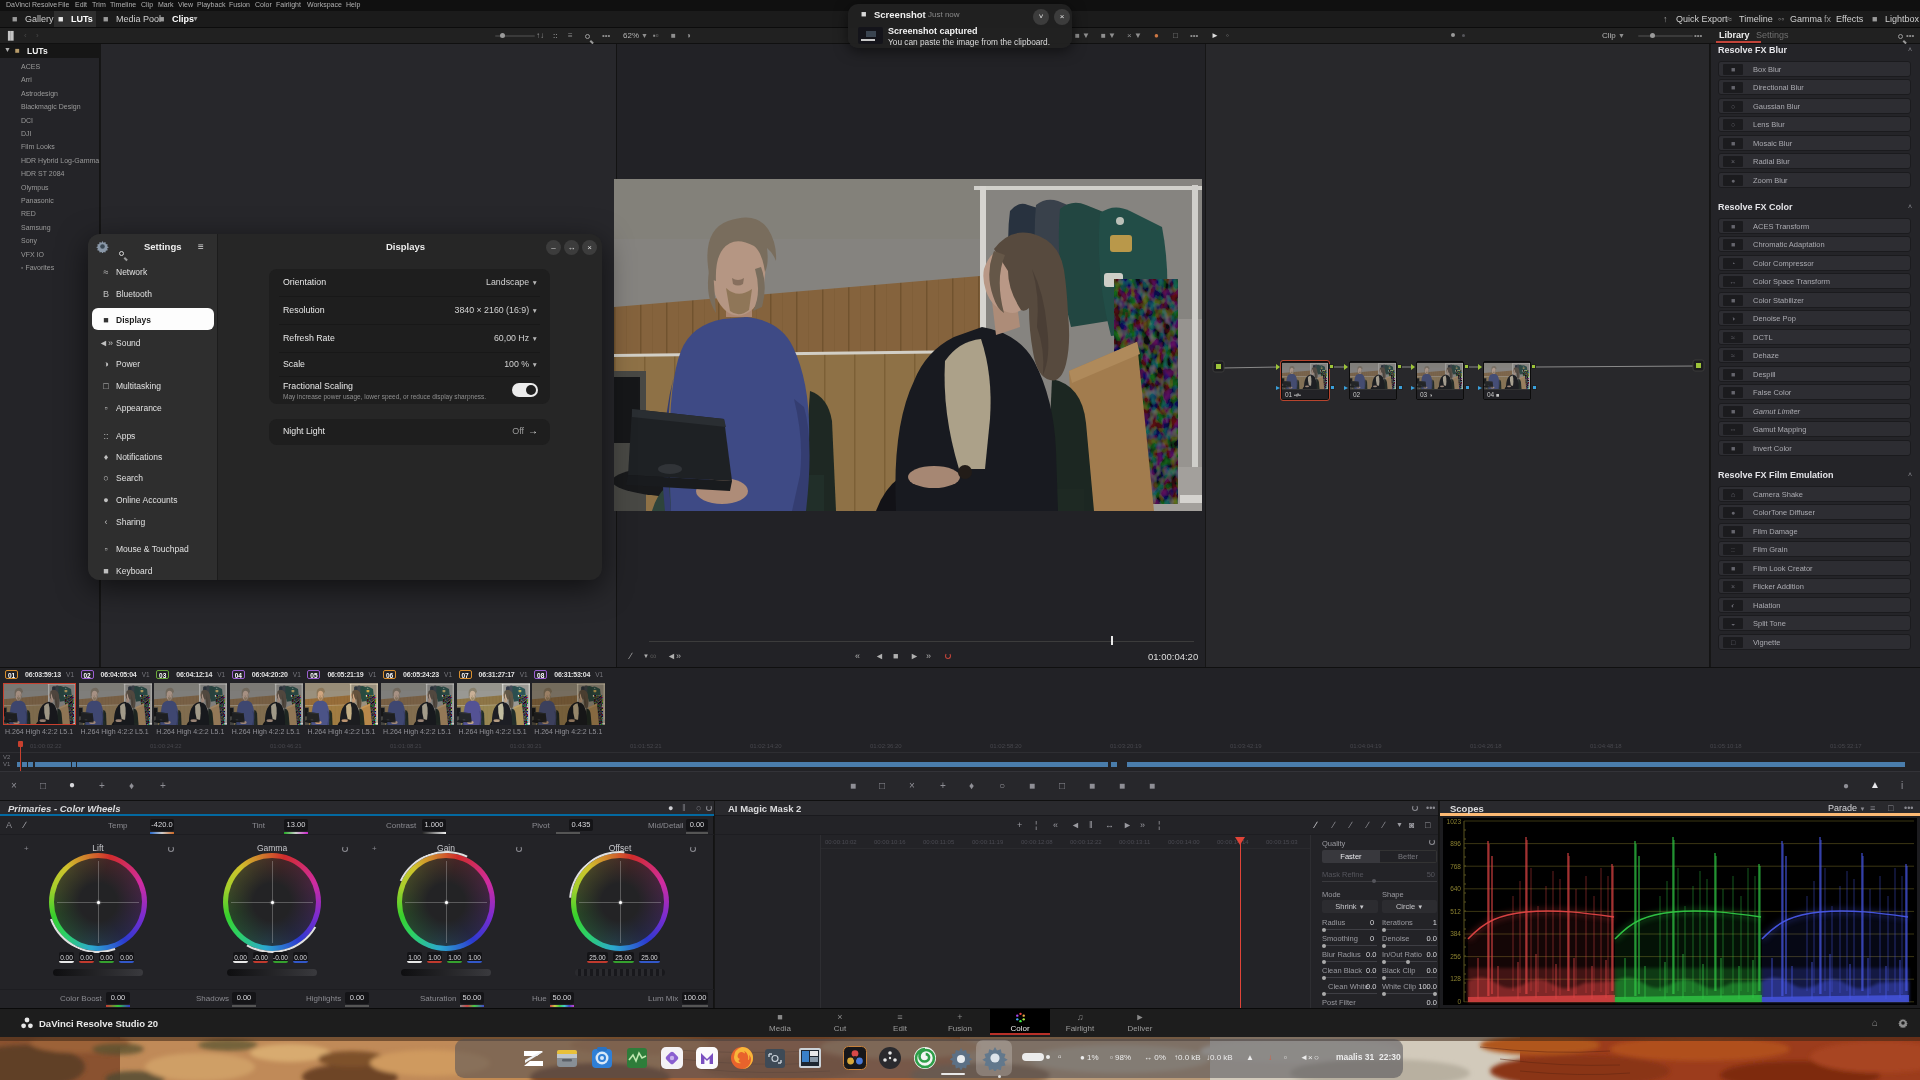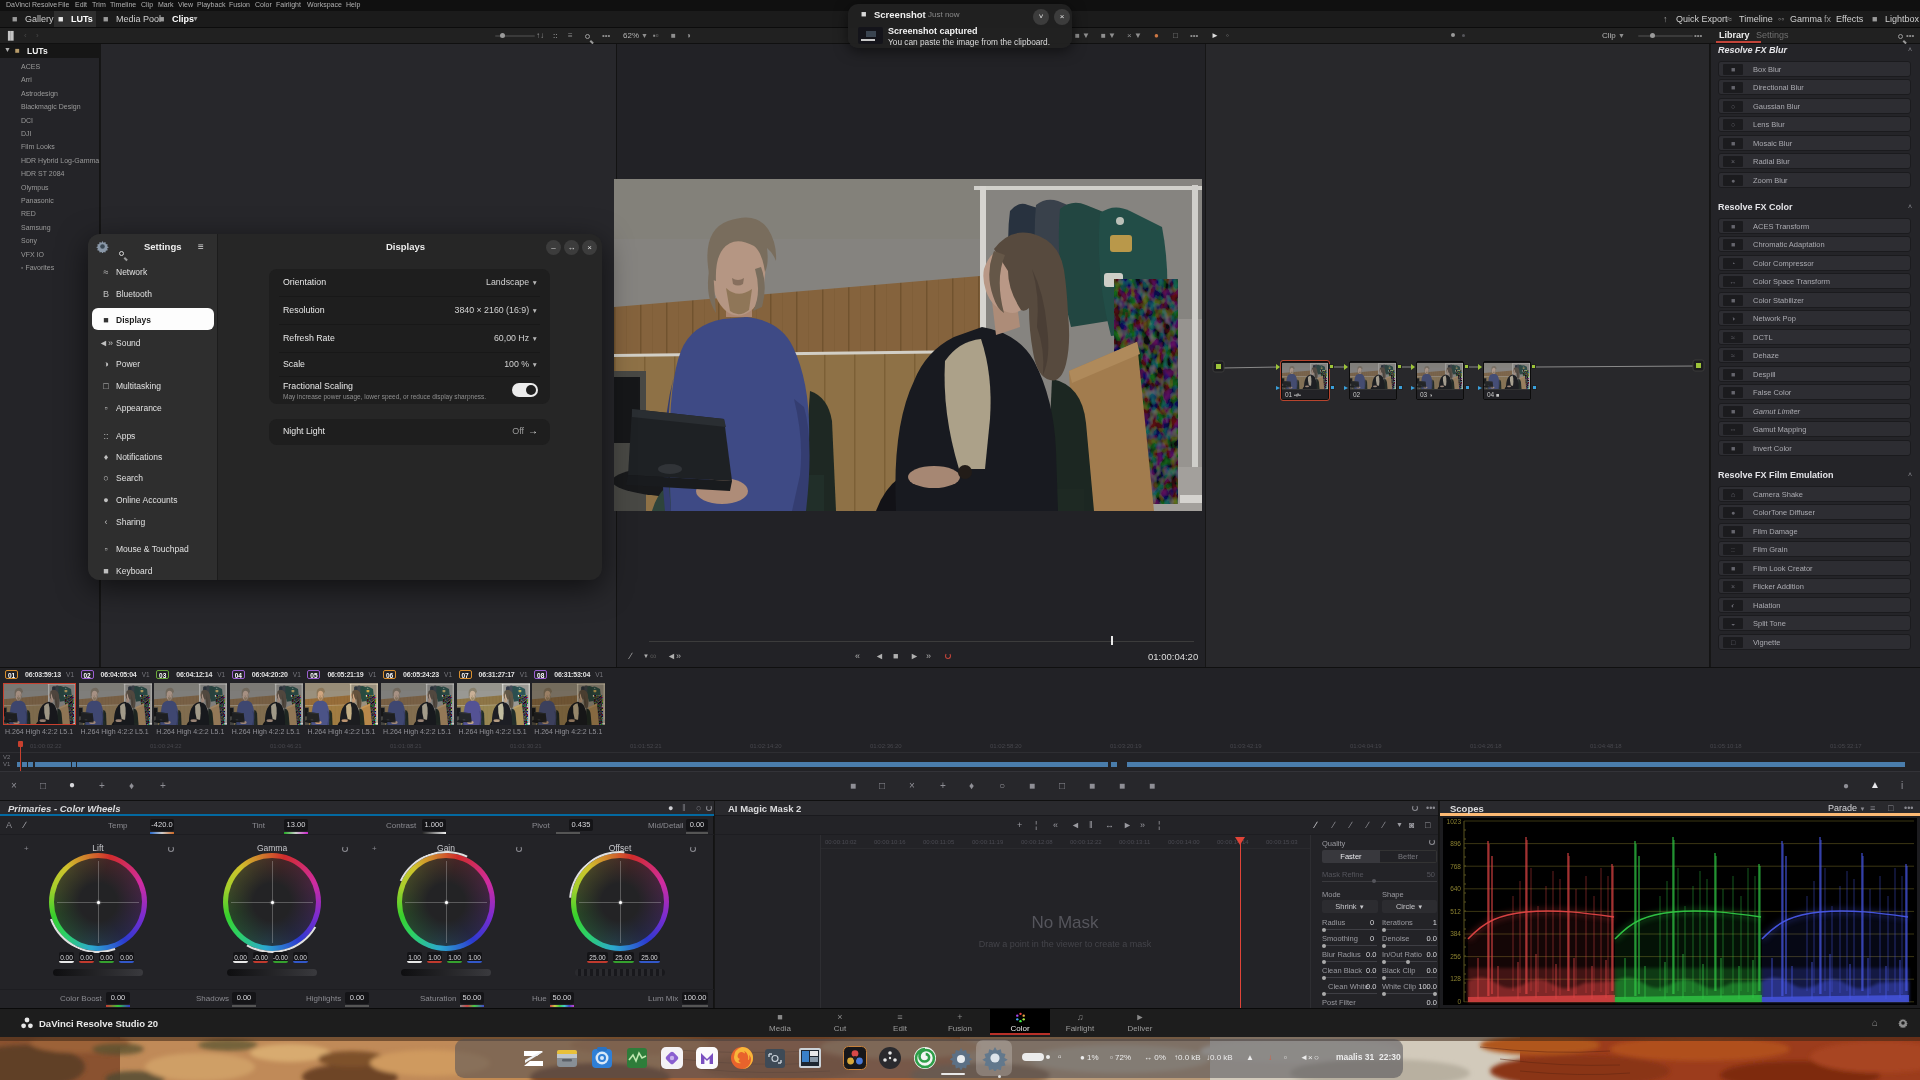--- a/index.html
+++ b/index.html
@@ -297,21 +297,21 @@
       <div class="abs bin" style="left:138px;top:342px;"></div>
       <div class="abs bin" style="left:205px;top:342px;"></div>
       <div class="abs bin" style="left:272px;top:342px;"></div>
 <div class="abs bout" style="left:124px;top:341px;"></div>
       <div class="abs bout" style="left:192px;top:341px;"></div>
       <div class="abs bout" style="left:259px;top:341px;"></div>
       <div class="abs bout" style="left:326px;top:341px;"></div>
 </div>
 
 <div class="abs" id="library" style="left:1711px;top:44px;width:209px;height:623px;background:#242428;overflow:hidden;">
-<div class="libhead" style="top:1px;font-style:italic;">Resolve FX Blur</div>
+<div class="libhead" style="top:1px;">Resolve FX Blur</div>
       <div class="libcar" style="top:2px;">˄</div>
 <div class="librow" style="top:17px;">
         <div class="lth">■</div>
         <div class="ltx">Box Blur</div>
       </div>
 <div class="librow" style="top:35px;">
         <div class="lth">■</div>
         <div class="ltx">Directional Blur</div>
       </div>
 <div class="librow" style="top:54px;">
@@ -351,21 +351,21 @@
 <div class="librow" style="top:229px;">
         <div class="lth">↔</div>
         <div class="ltx">Color Space Transform</div>
       </div>
 <div class="librow" style="top:248px;">
         <div class="lth">■</div>
         <div class="ltx">Color Stabilizer</div>
       </div>
 <div class="librow" style="top:266px;">
         <div class="lth">◑</div>
-        <div class="ltx">Network Pop</div>
+        <div class="ltx">Denoise Pop</div>
       </div>
 <div class="librow" style="top:285px;">
         <div class="lth">≈</div>
         <div class="ltx">DCTL</div>
       </div>
 <div class="librow" style="top:303px;">
         <div class="lth">≈</div>
         <div class="ltx">Dehaze</div>
       </div>
 <div class="librow" style="top:322px;">
@@ -741,21 +741,20 @@
         <span class="abs" style="left:152px;top:4px;">00:00:11:19</span>
         <span class="abs" style="left:201px;top:4px;">00:00:12:08</span>
         <span class="abs" style="left:250px;top:4px;">00:00:12:22</span>
         <span class="abs" style="left:299px;top:4px;">00:00:13:11</span>
         <span class="abs" style="left:348px;top:4px;">00:00:14:00</span>
         <span class="abs" style="left:397px;top:4px;">00:00:14:14</span>
         <span class="abs" style="left:446px;top:4px;">00:00:15:03</span>
 </div>
 <div class="abs" style="left:105px;top:34px;width:1px;height:173px;background:#2e2e32;"></div>
 <div class="abs" style="left:595px;top:34px;width:1px;height:173px;background:#2e2e32;"></div>
-<div class="abs" style="left:230px;top:112px;width:240px;height:40px;text-align:center;color:#55555c;font-size:17px;">No Mask<div style="font-size:9px;color:#44444a;margin-top:6px;white-space:nowrap;">Draw a point in the viewer to create a mask</div></div>
 <div class="abs" style="left:520px;top:36px;width:0;height:0;border-left:5px solid transparent;border-right:5px solid transparent;border-top:8px solid #e04438;"></div>
 <div class="abs" style="left:524.5px;top:40px;width:1.5px;height:167px;background:#e04438;"></div>
 
 <div class="abs" style="left:603px;top:36px;width:121px;height:171px;font-size:7.5px;color:#9a9aa0;">
 <span class="abs" style="left:4px;top:2px;">Quality</span>
         <span class="abs rst" style="right:4px;top:2px;"></span>
 <div class="abs" style="left:4px;top:13px;width:58px;height:13px;background:#38383d;border-radius:2px 0 0 2px;color:#e8e8ec;text-align:center;line-height:13px;">Faster</div>
 <div class="abs" style="left:62px;top:13px;width:57px;height:13px;background:#222226;border:1px solid #333;border-left:none;border-radius:0 2px 2px 0;color:#77777d;text-align:center;line-height:12px;">Better</div>
 <span class="abs" style="left:4px;top:33px;color:#55555c;">Mask Refine</span>
         <span class="abs" style="right:4px;top:33px;color:#55555c;">50</span>
@@ -1048,21 +1047,21 @@
         <path d="M13,2 l2,3.4 l3.8,-1.2 l0.8,3.9 l3.9,0.8 l-1.2,3.8 l3.4,2 l-3.4,2 l1.2,3.8 l-3.9,0.8 l-0.8,3.9 l-3.8,-1.2 l-2,3.4 l-2,-3.4 l-3.8,1.2 l-0.8,-3.9 l-3.9,-0.8 l1.2,-3.8 l-3.4,-2 l3.4,-2 l-1.2,-3.8 l3.9,-0.8 l0.8,-3.9 l3.8,1.2z" fill="#62788c"></path>
         <circle cx="13" cy="13" r="4.6" fill="#dde4ea"></circle>
       </svg>
 <div class="abs" style="left:998px;top:38px;width:3px;height:3px;background:#ddd;border-radius:50%;"></div>
 
 <div class="abs" style="left:1018px;top:8px;width:380px;height:26px;color:#ececec;font-size:8px;">
 <div class="abs" style="left:4px;top:8px;width:22px;height:8px;background:#ececec;border-radius:4px;"></div>
         <div class="abs" style="left:28px;top:10px;width:4px;height:4px;background:#ececec;border-radius:50%;"></div>
 <span class="abs" style="left:40px;top:6px;font-size:10px;">▫</span>
 <span class="abs" style="left:62px;top:8px;">● 1%</span>
-<span class="abs" style="left:92px;top:8px;">▫ 72%</span>
+<span class="abs" style="left:92px;top:8px;">▫ 98%</span>
 <span class="abs" style="left:126px;top:8px;">↔ 0%</span>
 <span class="abs" style="left:156px;top:8px;">↑0.0 kB</span>
 <span class="abs" style="left:188px;top:8px;">↓0.0 kB</span>
 <span class="abs" style="left:228px;top:8px;">▲</span>
 <span class="abs" style="left:250px;top:8px;color:#e05a3a;">↓</span>
 <span class="abs" style="left:266px;top:8px;">▫</span>
 <span class="abs" style="left:282px;top:8px;">◄×</span>
 <span class="abs" style="left:296px;top:8px;">○</span>
 <span class="abs" style="left:318px;top:7px;font-size:8.5px;font-weight:bold;">maalis 31&nbsp; 22:30</span>
 </div>

